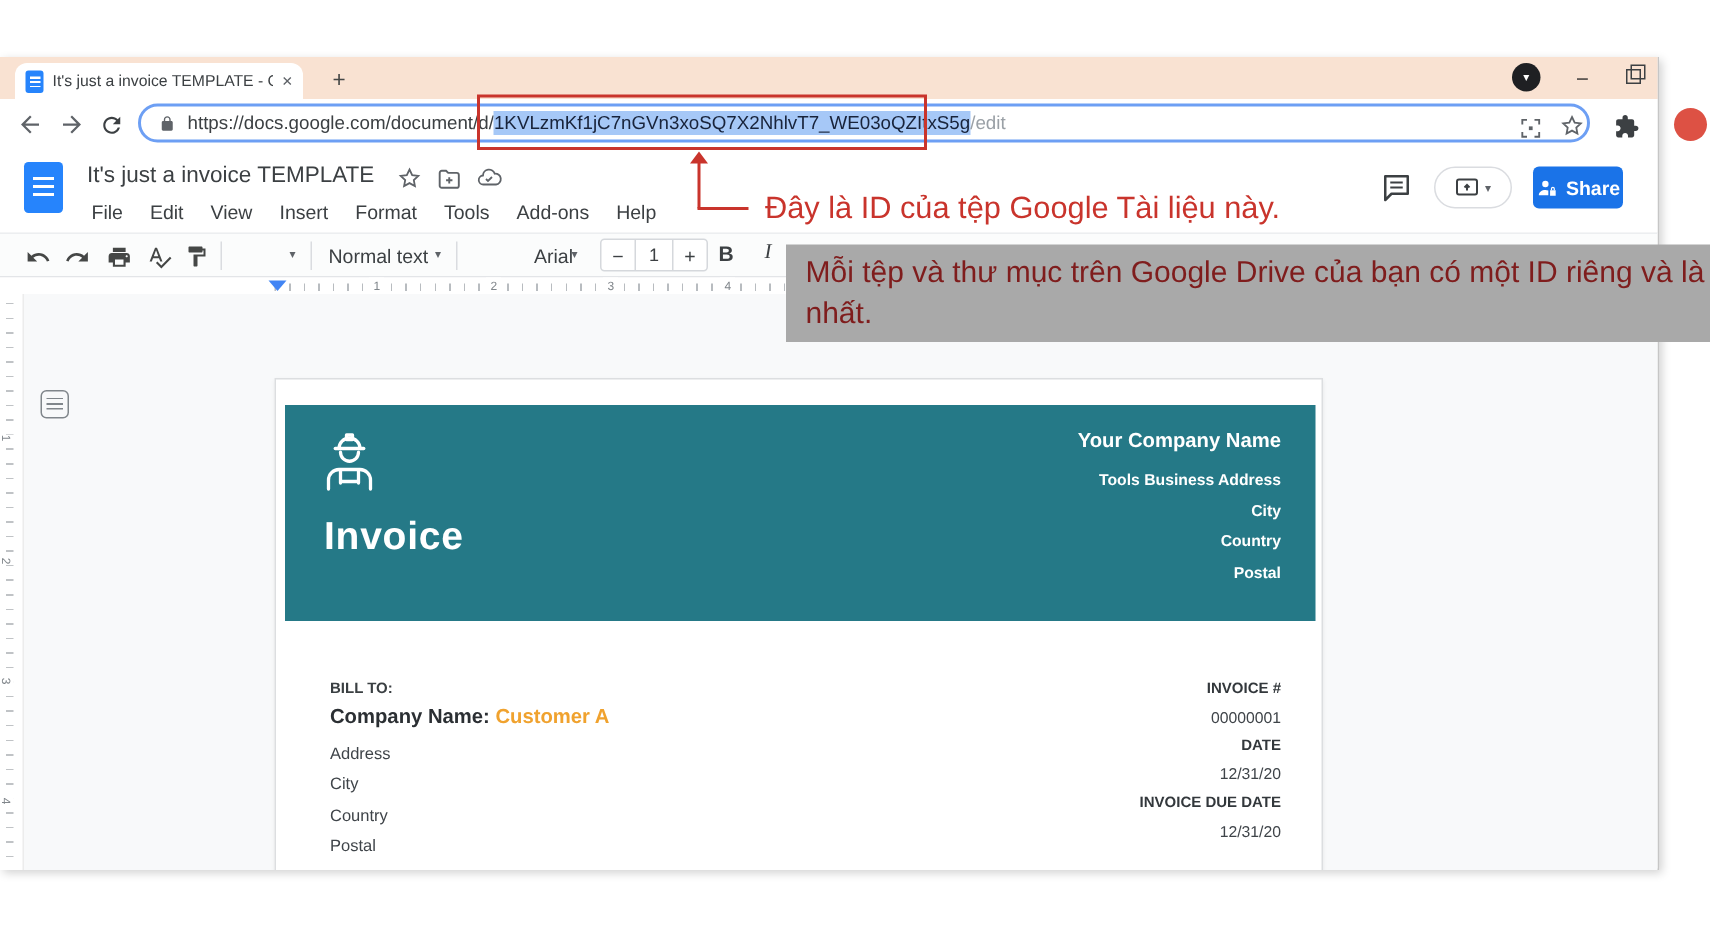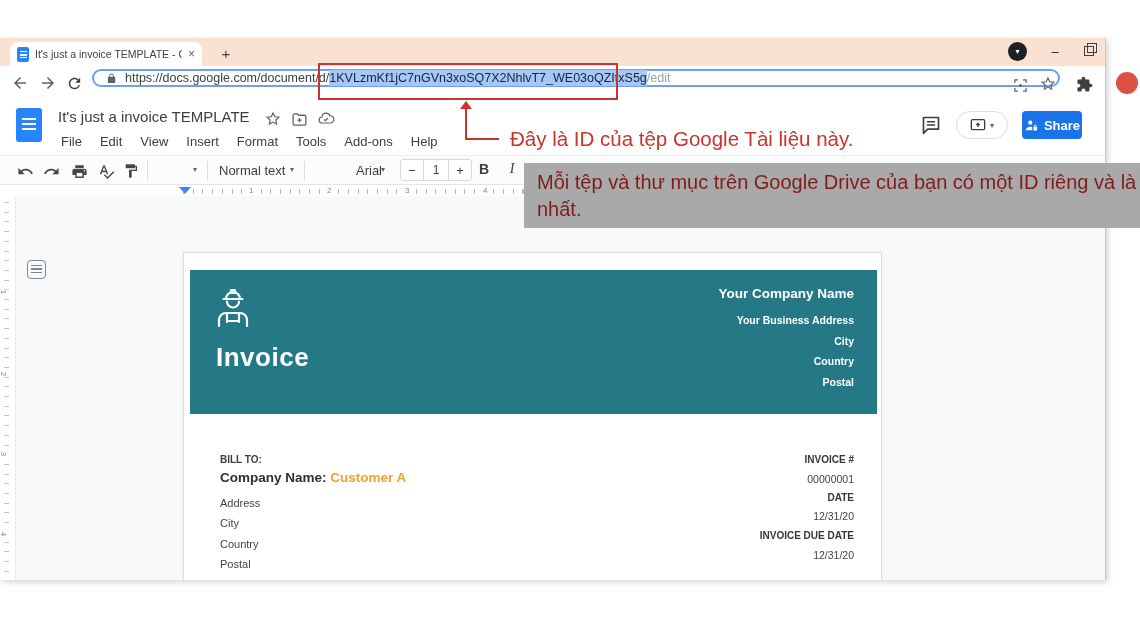--- a/index.html
+++ b/index.html
@@ -16,21 +16,21 @@
   .favicon i{position:absolute;left:2.5px;right:2.5px;top:4px;height:7px;background:repeating-linear-gradient(to bottom,#fff 0 1.4px,transparent 1.4px 3.2px);}
   .newtab{position:absolute;left:216px;top:5px;width:20px;height:20px;display:flex;align-items:center;justify-content:center;font-size:15px;color:#454746;}
   .circle-btn{position:absolute;left:1008px;top:4px;width:19px;height:19px;border-radius:50%;background:#1f2023;color:#fff;display:flex;align-items:center;justify-content:center;font-size:8px;}
   .minim{position:absolute;left:1042px;top:2px;width:26px;height:22px;display:flex;align-items:center;justify-content:center;font-size:13px;color:#222;}
   .restore{position:absolute;left:1084px;top:6px;width:11px;height:11px;}
   .restore i{position:absolute;left:0;top:2px;width:8px;height:8px;border:1.4px solid #3c4043;background:var(--peach,#F9E2D2);}
   .restore u{position:absolute;left:3px;top:-1px;width:8px;height:8px;border:1.4px solid #3c4043;}
   
   .urlrow{position:absolute;left:0;top:28px;width:100%;height:34px;background:#fff;}
   .navic{position:absolute;top:7px;width:20px;height:20px;display:flex;align-items:center;justify-content:center;}
-  .urlpill{position:absolute;left:92px;top:3px;width:968px;height:18px;border:2px solid #6d9ff4;border-radius:15px;box-sizing:border-box;display:flex;align-items:center;padding:0 46px 0 12px;background:#fff;}
+  .urlpill{position:absolute;left:92px;top:3px;width:968px;height:26px;border:2px solid #6d9ff4;border-radius:15px;box-sizing:border-box;display:flex;align-items:center;padding:0 46px 0 12px;background:#fff;}
   .urltext{font-size:12.5px;color:#3c4043;white-space:nowrap;margin-left:8px;}
   .urltext .sel{background:var(--selection,#A6C8F7);color:#18233a;padding:1px 0;}
   .urltext .suffix{color:#9aa0a6;}
   
   .docshead{position:absolute;left:0;top:62px;width:100%;height:55px;background:#fff;}
   .docsicon{position:absolute;left:16px;top:8px;width:26px;height:34px;background:#2684FC;border-radius:3px;}
   .docsicon i{position:absolute;left:6px;right:6px;top:10px;height:15px;background:repeating-linear-gradient(to bottom,#fff 0 2px,transparent 2px 5.2px);}
   .doctitle{position:absolute;left:58px;top:8px;font-size:15px;color:#3c4043;}
   .hdico{position:absolute;top:10px;width:18px;height:18px;display:flex;align-items:center;justify-content:center;}
   .menubar{position:absolute;left:52px;top:32px;display:flex;}
@@ -276,21 +276,21 @@
             <path d="M17 4h4v3h-4z"></path>
             <path d="M12 13a7 7 0 0114 0"></path>
             <path d="M9.5 13h19"></path>
             <path d="M13 15.5a6 6 0 0012 0"></path>
             <path d="M5 40v-6a7 7 0 017-7h14a7 7 0 017 7v6"></path>
             <path d="M13 28v8M25 28v8M13 35h12"></path>
           </svg>
           <div class="inv-title">Invoice</div>
           <div class="co-block">
             <div class="co-name">Your Company Name</div>
-            <div class="co-line">Your Business Address</div>
+            <div class="co-line">Tools Business Address</div>
             <div class="co-line">City</div>
             <div class="co-line">Country</div>
             <div class="co-line">Postal</div>
           </div>
         </div>
 
         <div class="bill-label" style="top:201px;">BILL TO:</div>
         <div class="bill-co"><span>Company Name:</span> <span class="cust">Customer A</span></div>
         <div class="bill-field" style="top:244px;">Address</div>
         <div class="bill-field" style="top:264px;">City</div>

